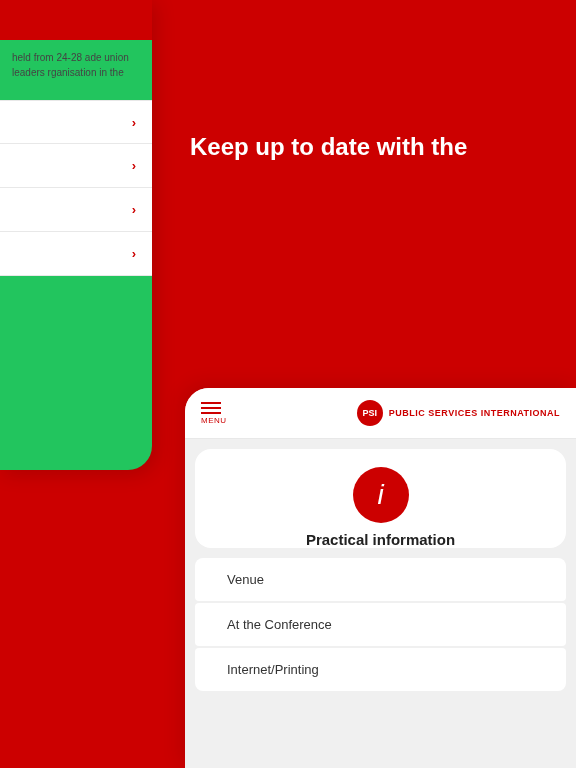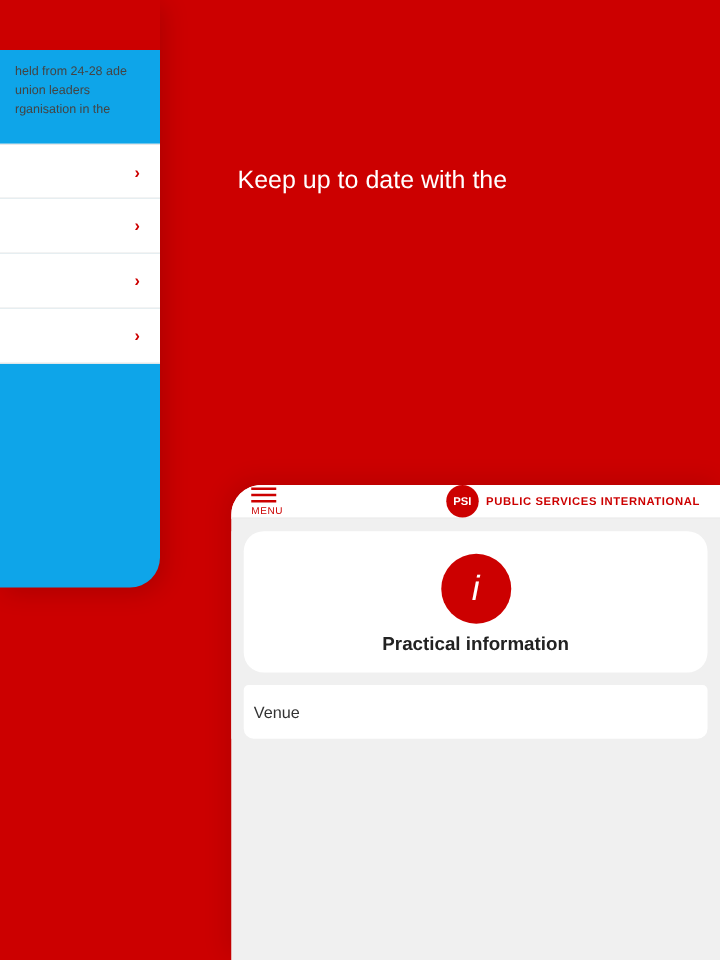--- a/index.html
+++ b/index.html
@@ -20,23 +20,23 @@
       height: 768px;
       background: #cc0000;
       z-index: 0;
     }
 
     
     .left-card {
       position: absolute;
       top: 0;
       left: 0;
-      width: 128px;
+      width: 152px;
       height: 470px;
-      background: #0ea5e9;
+      background: #22c55e;
       border-radius: 0 0 24px 0;
       z-index: 2;
       overflow: hidden;
       box-shadow: 4px 4px 20px rgba(0,0,0,0.15);
     }
 
     
     .left-card-top {
       width: 100%;
       height: 40px;
@@ -76,22 +76,22 @@
     
     .hero-text {
       position: absolute;
       top: 130px;
       left: 190px;
       right: 20px;
       z-index: 3;
       color: #ffffff;
     }
     .hero-text .line1 {
-      font-size: 20px;
-      font-weight: 400;
+      font-size: 24px;
+      font-weight: 700;
       line-height: 1.4;
     }
     .hero-text .line2 {
       font-size: 22px;
       font-weight: 700;
       line-height: 1.3;
     }
 
     
     .bottom-card {
@@ -105,21 +105,21 @@
       z-index: 2;
       overflow: hidden;
       box-shadow: -4px -4px 20px rgba(0,0,0,0.1);
     }
 
     
     .bottom-card-header {
       display: flex;
       align-items: center;
       justify-content: space-between;
-      padding: 0 16px;
+      padding: 12px 16px;
       background: #ffffff;
       border-bottom: 1px solid #e8e8e8;
     }
     .menu-icon {
       display: flex;
       flex-direction: column;
       gap: 3px;
     }
     .menu-icon span {
       display: block;
@@ -192,30 +192,29 @@
       font-size: 28px;
       font-weight: 300;
       font-style: italic;
     }
 
     .practical-info-title {
       text-align: center;
       font-size: 15px;
       font-weight: 600;
       color: #222;
-      padding-bottom: 14px;
     }
 
     
     .list-rows {
       background: #f0f0f0;
     }
     .list-row {
       background: #ffffff;
-      padding: 14px 8px;
+      padding: 14px 32px;
       font-size: 13px;
       color: #333;
       margin-bottom: 2px;
       border-radius: 4px;
     }
     .list-row:first-child {
       border-radius: 8px 8px 4px 4px;
     }
     .list-row:last-child {
       border-radius: 4px 4px 8px 8px;
@@ -280,15 +279,21 @@
           <span>i</span>
         </div>
       </div>
       <div class="practical-info-title">Practical information</div>
     </div>
 
     <div class="list-rows">
       <div class="list-row">
         <span>Venue</span>
       </div>
+      <div class="list-row">
+        <span>At the Conference</span>
+      </div>
+      <div class="list-row">
+        <span>Internet/Printing</span>
+      </div>
     </div>
   </div>
 </div>
 
 </body></html>

